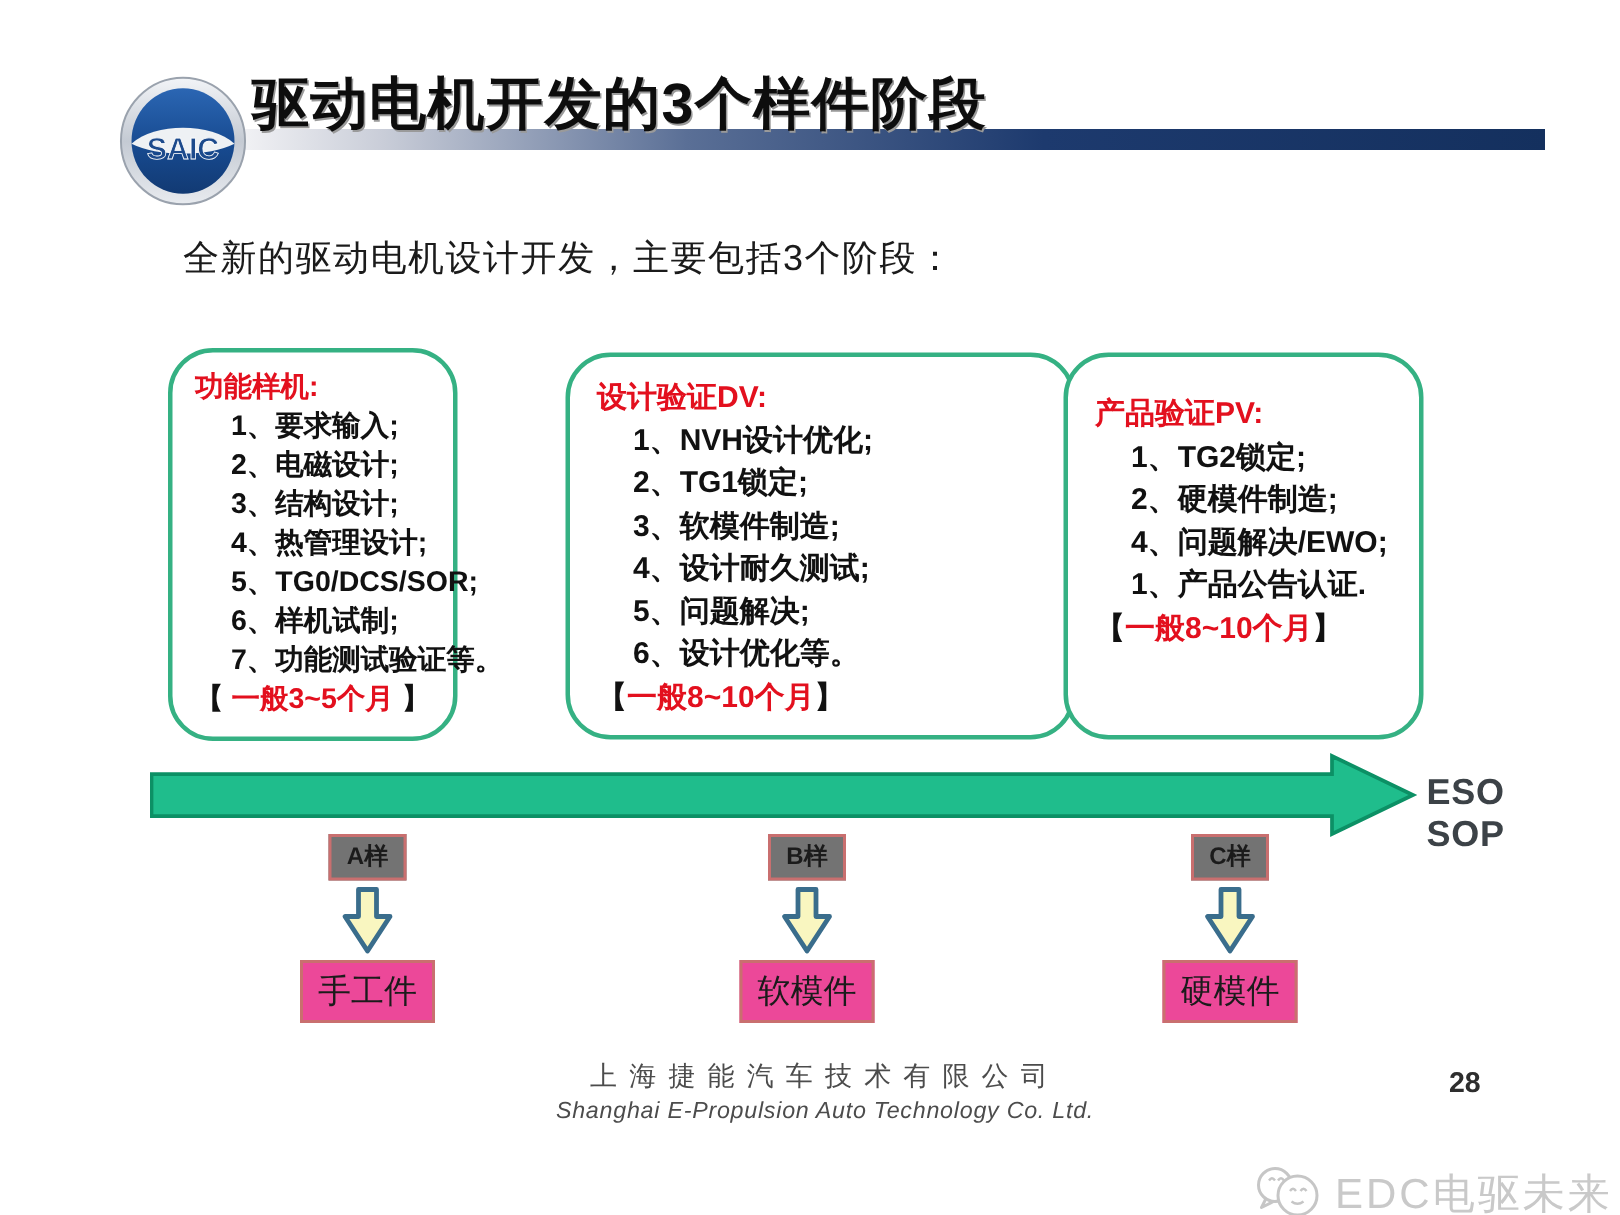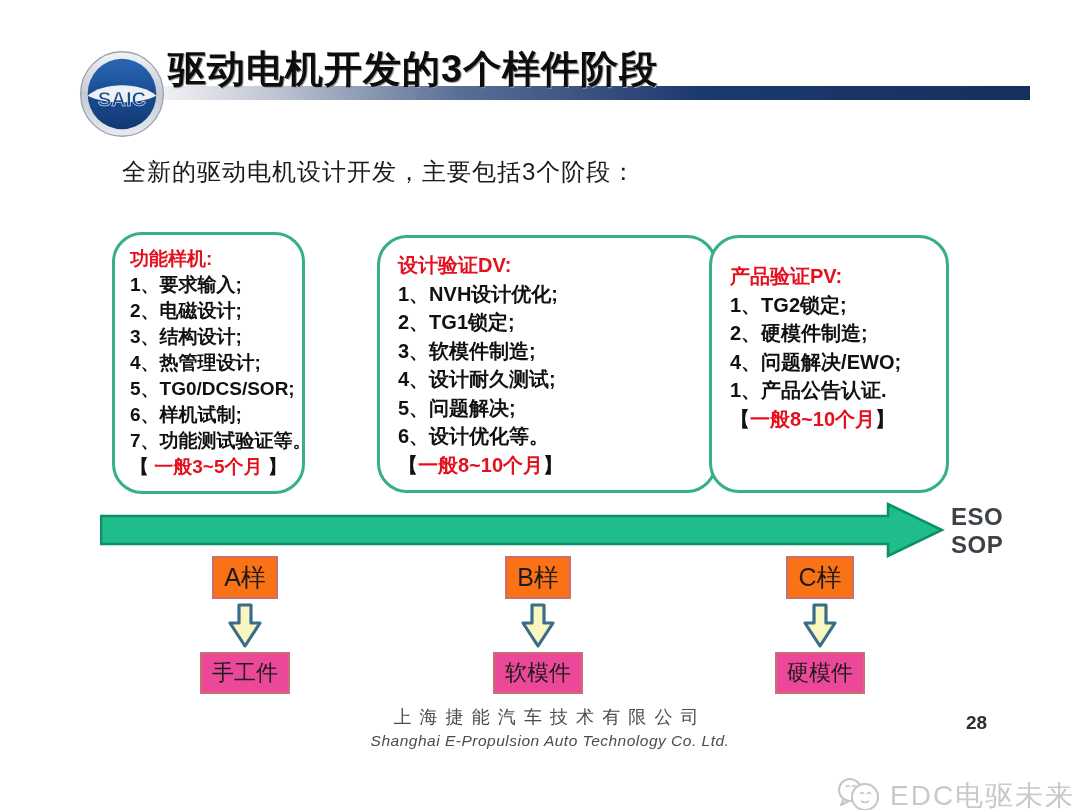--- a/index.html
+++ b/index.html
@@ -52,54 +52,56 @@
     background: #ffffff;
     border: 3.5px solid #35b183;
     border-radius: 30px;
     font-weight: bold;
     color: #111;
   }
   .stage-box .stage-title { color: #e3101e; }
   .box-1 { left: 112px; top: 232px; width: 193px; height: 262px; padding: 11px 10px 0 15px; font-size: 19px; line-height: 26px; }
   .box-2 { left: 377px; top: 235px; width: 340px; height: 258px; padding: 13px 10px 0 18px; font-size: 20px; line-height: 28.5px; }
   .box-3 { left: 709px; top: 235px; width: 240px; height: 258px; padding: 24px 8px 0 18px; font-size: 20px; line-height: 28.5px; }
-  .stage-item { white-space: nowrap; }
+  .stage-item { white-space: nowrap; margin-left: 24px; }
   .stage-duration { white-space: nowrap; }
   .stage-duration .bracket { color: #111; }
   .stage-duration .red { color: #e3101e; }
 
   
   .timeline-arrow {
     position: absolute;
     left: 100px; top: 501px;
     width: 845px; height: 58px;
   }
   .timeline-label {
     position: absolute;
     left: 951px;
     font-size: 24px;
     font-weight: bold;
     color: #3c4247;
     letter-spacing: 0.5px;
+    margin-top: 12px;
   }
   .timeline-label.eso { top: 503px; }
   .timeline-label.sop { top: 531px; }
 
   
   .sample-col { position: absolute; top: 556px; width: 120px; display: flex; flex-direction: column; align-items: center; }
   .col-a { left: 185px; }
   .col-b { left: 478px; }
   .col-c { left: 760px; }
   .sample-stage {
-    background: #f97316;
+    background: #737373;
     border: 2px solid #c96f6f;
     padding: 3px 10px;
-    font-size: 25px;
+    font-size: 16px;
     color: #1b1b1b;
     white-space: nowrap;
+    font-weight: bold;
   }
   .down-arrow { width: 36px; height: 46px; margin: 4px 0 3px 0; }
   .sample-output {
     background: #ec4899;
     border: 2px solid #c96f6f;
     padding: 4px 10px;
     font-size: 22px;
     color: #1b1b1b;
     white-space: nowrap;
   }

